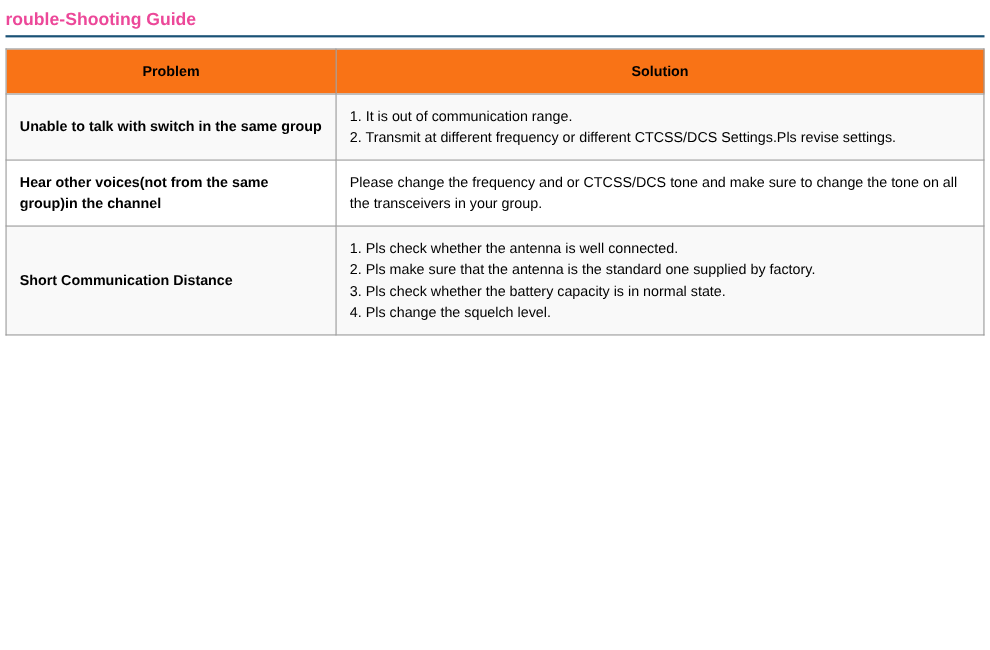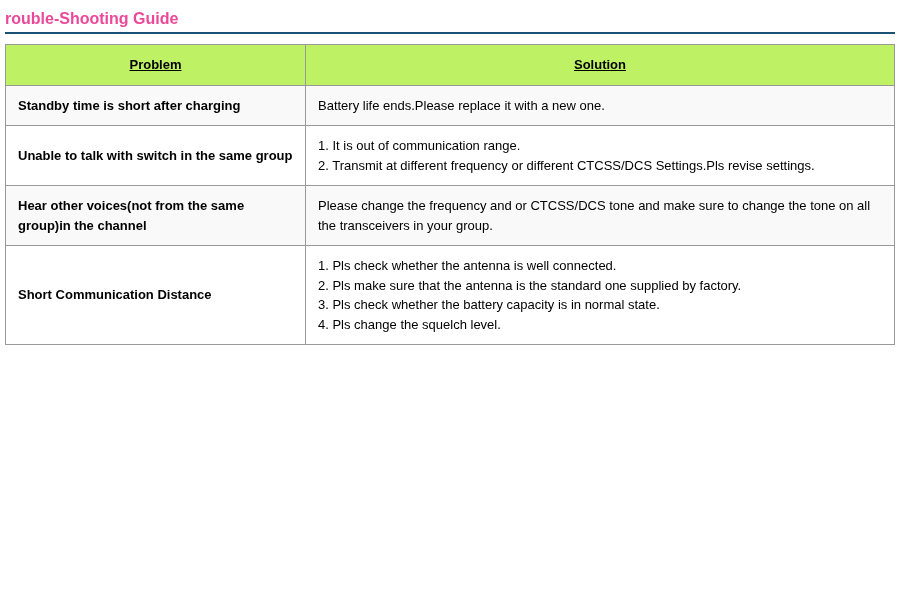--- a/index.html
+++ b/index.html
@@ -37,24 +37,23 @@
     }
 
     th, td {
       border: 1px solid #999;
       padding: 10px 12px;
       vertical-align: middle;
       line-height: 1.5;
     }
 
     thead th {
-      background: #bef264;
+      background: #f97316;
       font-weight: bold;
       font-size: 13px;
-      text-decoration: underline;
     }
 
     .problem-col {
       width: 300px;
       font-weight: bold;
       vertical-align: middle;
     }
 
     .solution-col {
       vertical-align: top;
@@ -76,24 +75,20 @@
 
   <table>
     <thead>
       <tr>
         <th class="problem-col">Problem</th>
         <th class="solution-col">Solution</th>
       </tr>
     </thead>
     <tbody id="table-body">
         <tr>
-          <td class="problem-col">Standby time is short after charging</td>
-          <td class="solution-col"><span>Battery life ends.Please replace it with a new one.</span></td>
-        </tr>
-        <tr>
           <td class="problem-col">Unable to talk with switch in the same group</td>
           <td class="solution-col"><span>1. It is out of communication range.</span><br><span>2. Transmit at different frequency or different CTCSS/DCS Settings.Pls revise settings.</span></td>
         </tr>
         <tr>
           <td class="problem-col">Hear other voices(not from the same group)in the channel</td>
           <td class="solution-col"><span>Please change the frequency and or CTCSS/DCS tone and make sure to change the tone on all the transceivers in your group.</span></td>
         </tr>
         <tr>
           <td class="problem-col">Short Communication Distance</td>
           <td class="solution-col"><span>1. Pls check whether the antenna is well connected.</span><br><span>2. Pls make sure that the antenna is the standard one supplied by factory.</span><br><span>3. Pls check whether the battery capacity is in normal state.</span><br><span>4. Pls change the squelch level.</span></td>

